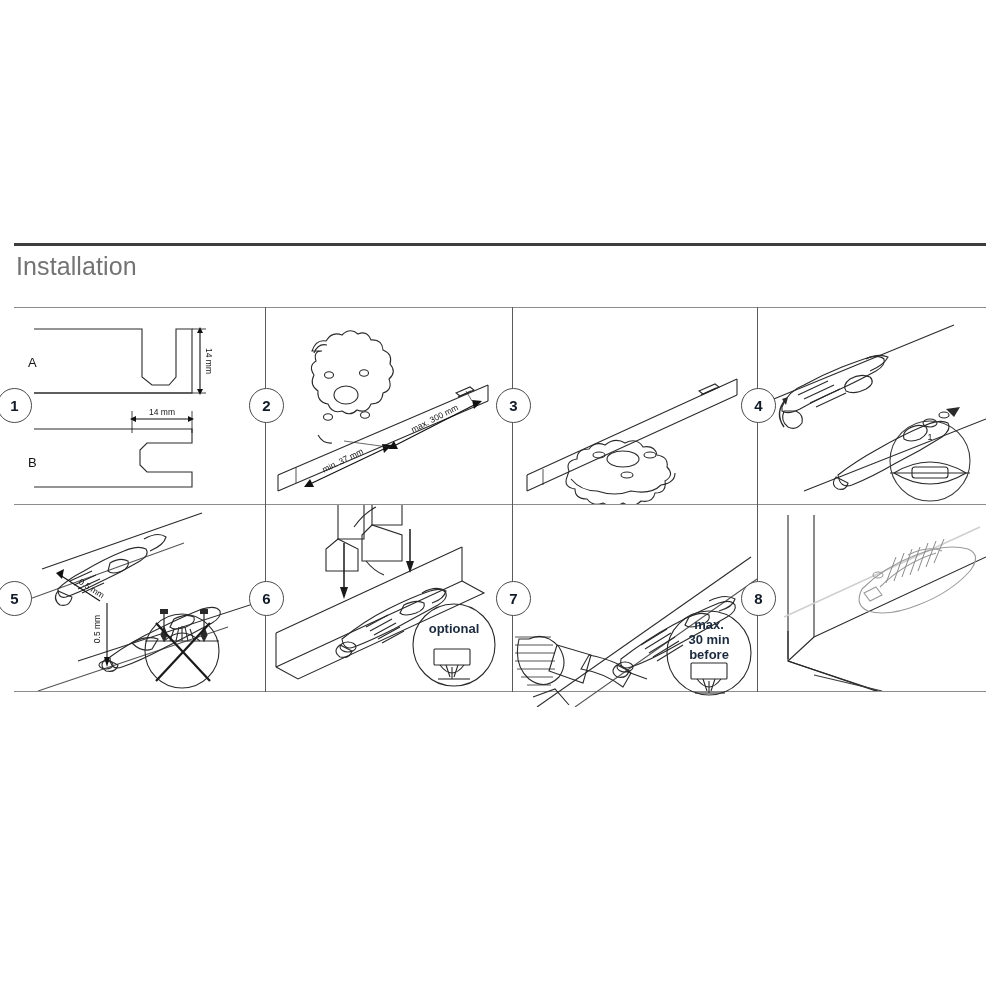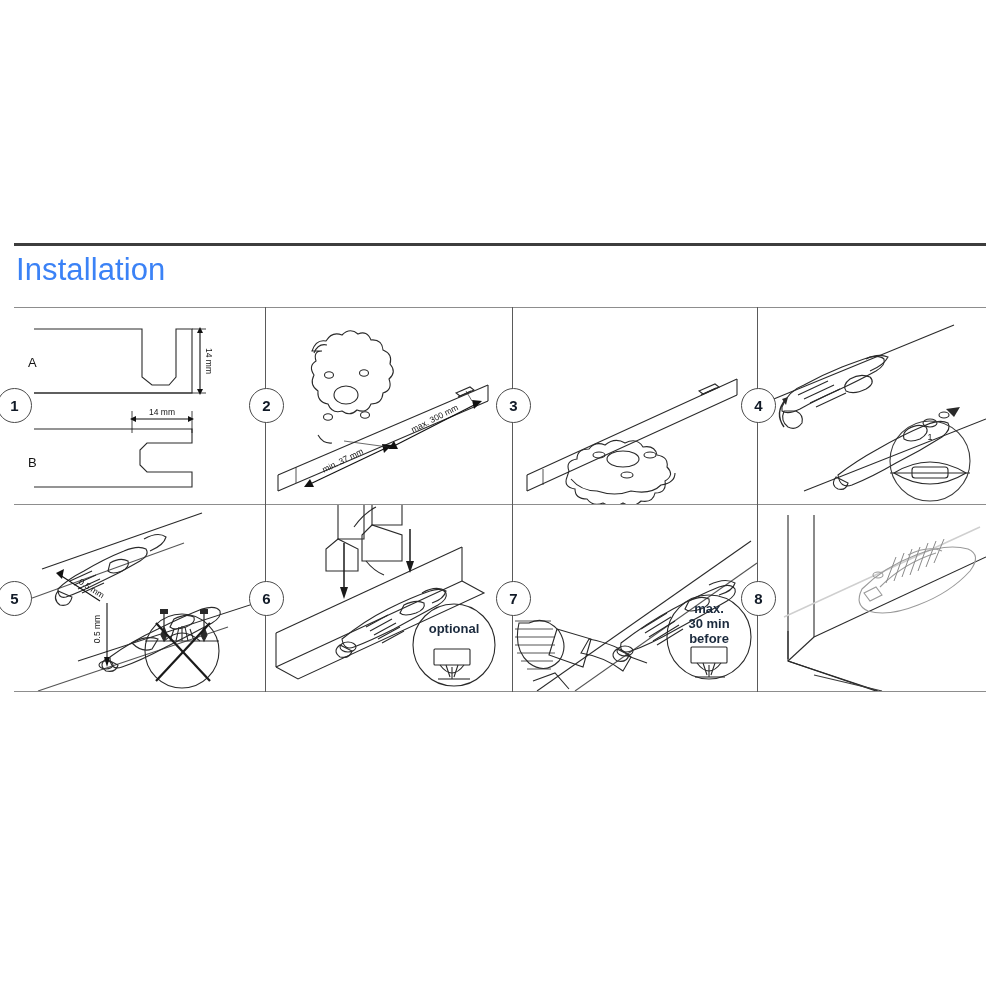--- a/index.html
+++ b/index.html
@@ -26,24 +26,24 @@
     left: 14px;
     right: 14px;
     top: 243px;
     height: 3px;
     background: #3d3d3d;
   }
   #page-title {
     position: absolute;
     left: 16px;
     top: 252px;
-    font-size: 31px;
+    font-size: 25px;
     font-weight: 400;
     letter-spacing: .1px;
-    color: #3b82f6;
+    color: #737373;
     white-space: nowrap;
   }
   #grid {
     position: absolute;
     left: 14px;
     top: 307px;
     width: 972px;
     height: 385px;
   }
   .cell {
@@ -339,21 +339,21 @@
           <circle cx="192" cy="140" r="41"></circle>
           <rect x="172" y="144" width="36" height="16" rx="1"></rect>
           <path d="M178 160 q12 16 24 0"></path>
           <path d="M184 160 l4 12 M196 160 l-4 12 M190 162 l0 12"></path>
           <path d="M176 174 l32 0"></path>
         </g>
         <text class="calloutTxt" x="192" y="128" font-size="13" text-anchor="middle">optional</text>
       </svg>
     </div>
 
-    <div class="cell" style="left:499px; top:198px; width:244px; height:186px;text-align:center;">
+    <div class="cell" style="left:499px; top:214px; width:244px; height:186px;text-align:center;">
       <svg width="244" height="186" viewBox="0 0 244 186">
         <g fill="none" stroke="#2a2a2a" stroke-width="1.1">
 
           <path d="M24 186 L238 36"></path>
           <path d="M62 186 L244 58" stroke="#555"></path>
 
           <path d="M108 138 q26 -20 52 -34 q26 -14 46 -22 q12 -4 16 2 q2 6 -8 12
                    q-24 14 -50 28 q-28 16 -46 22 q-12 4 -10 -8 Z"></path>
           <path d="M128 124 l26 -16 M132 128 l26 -16 M136 132 l26 -16 M140 136 l26 -16
                    M144 140 l26 -16"></path>

